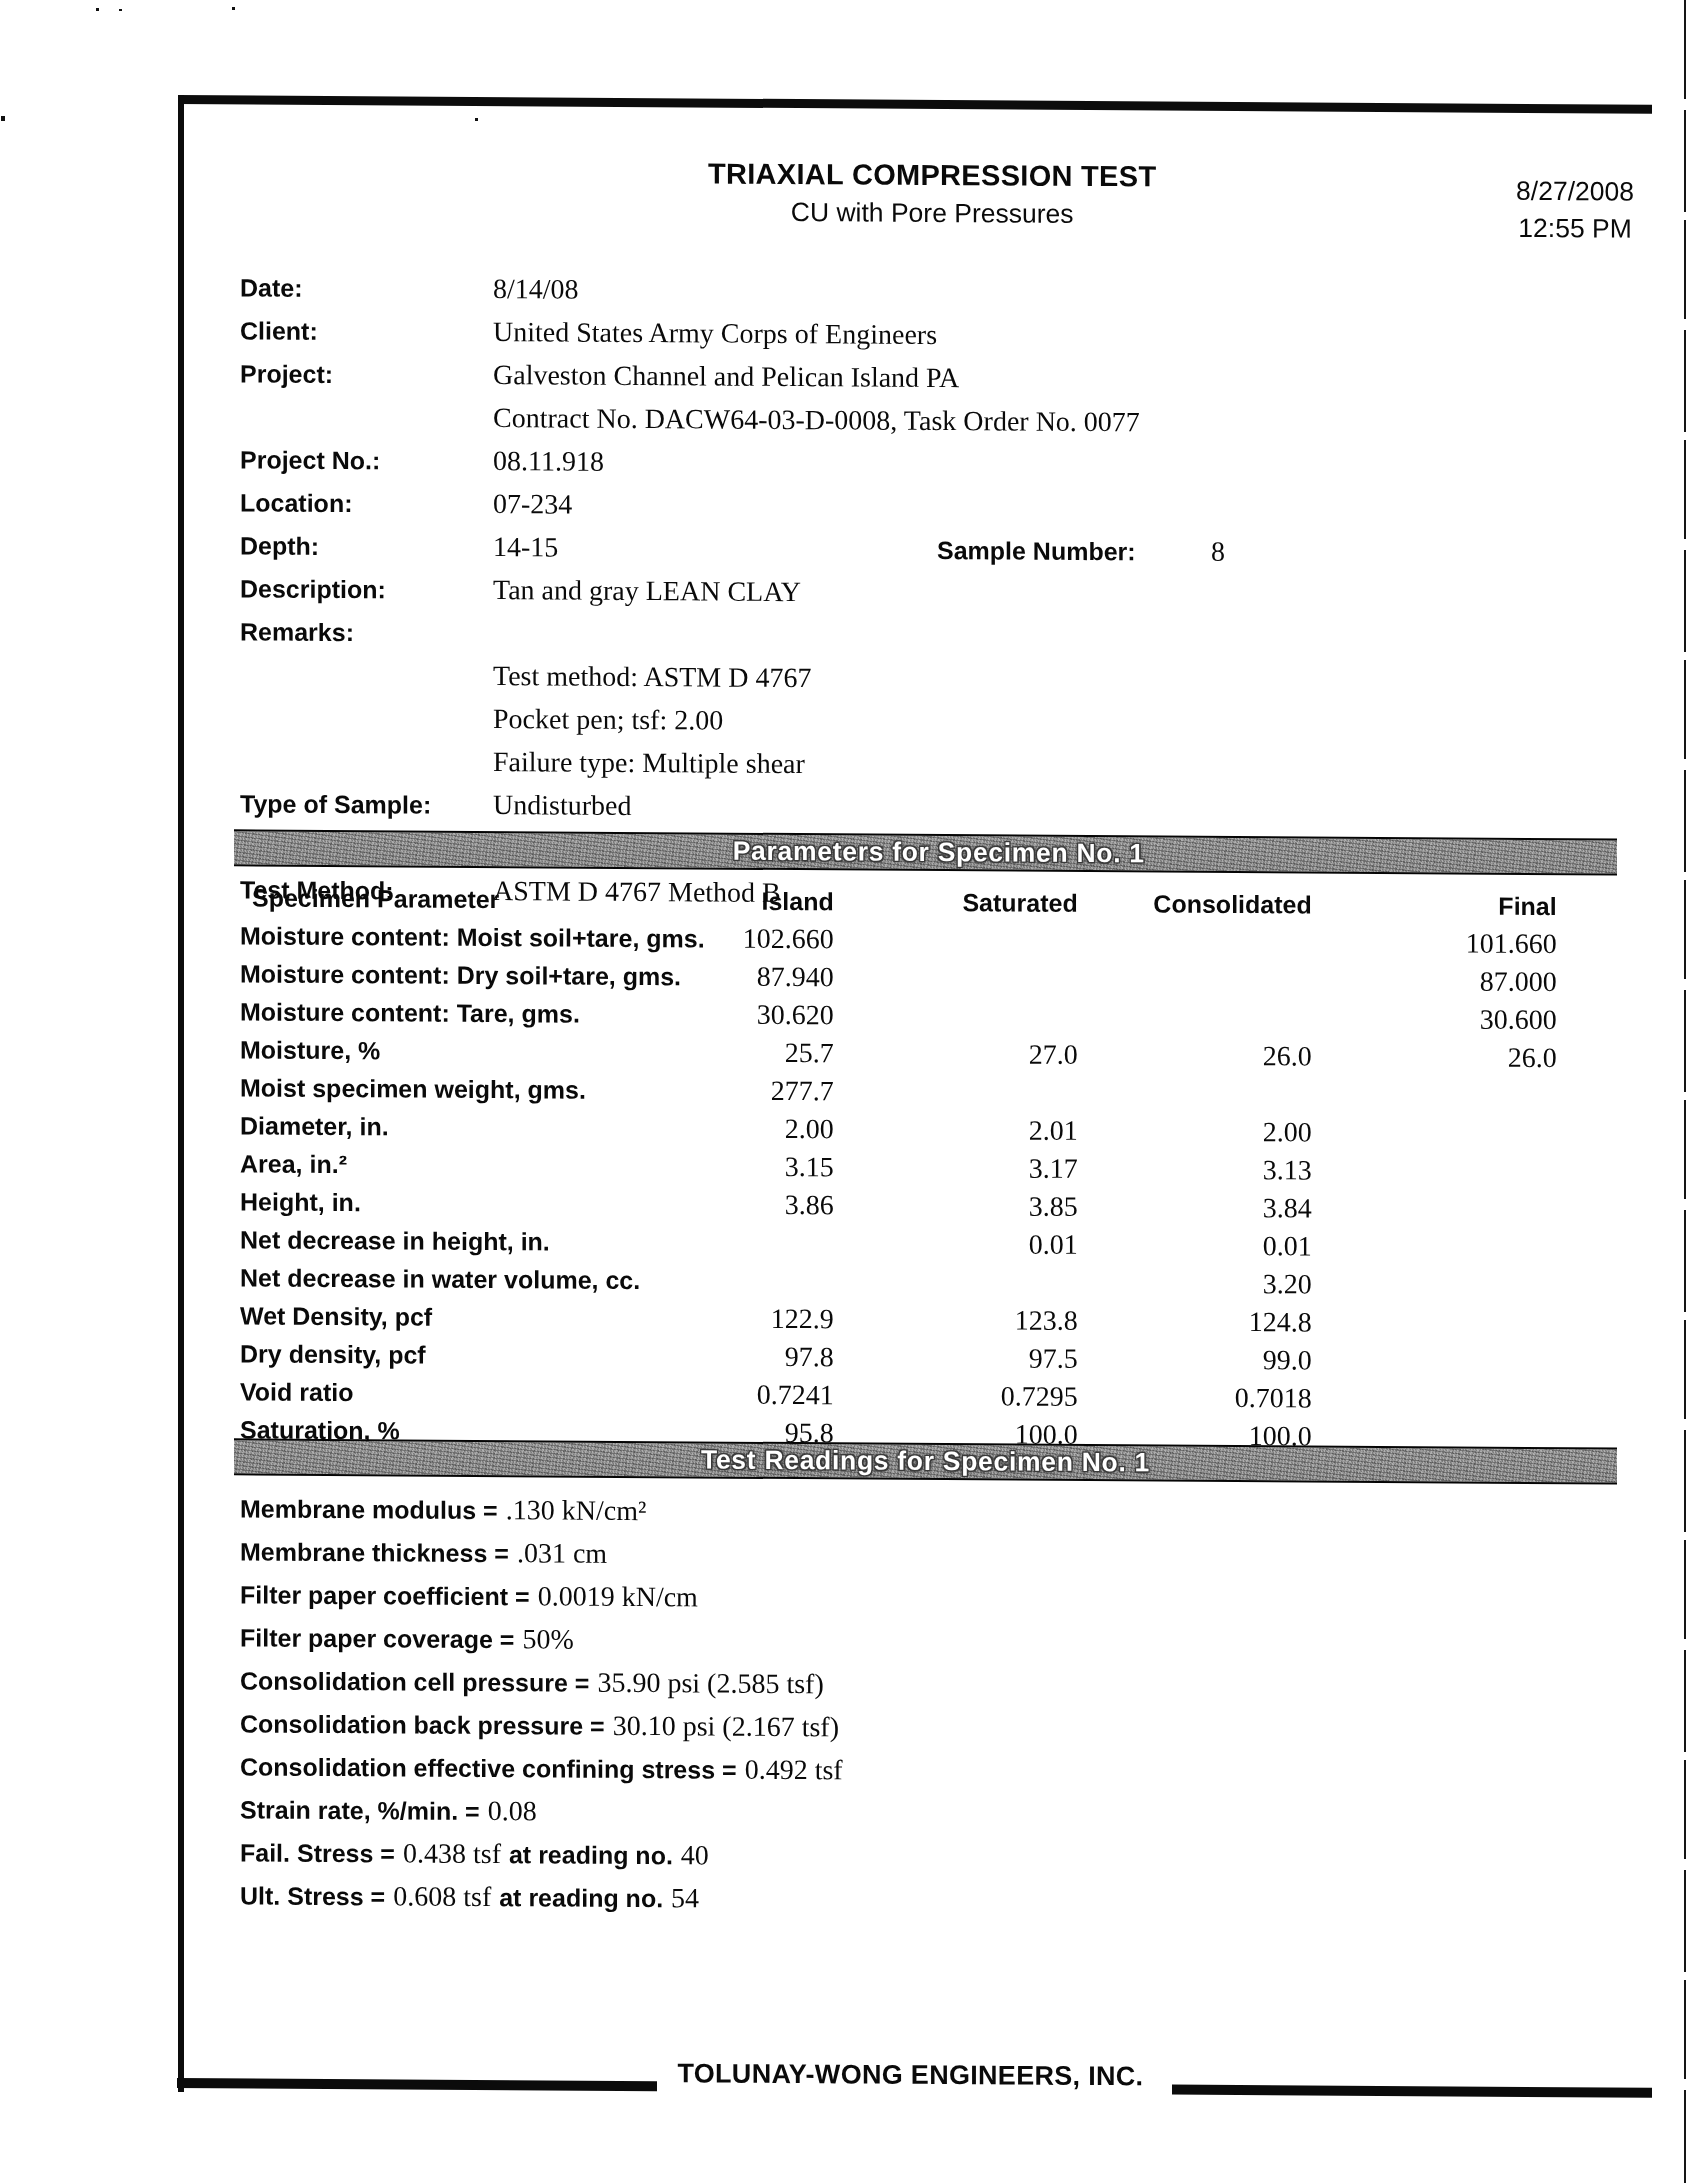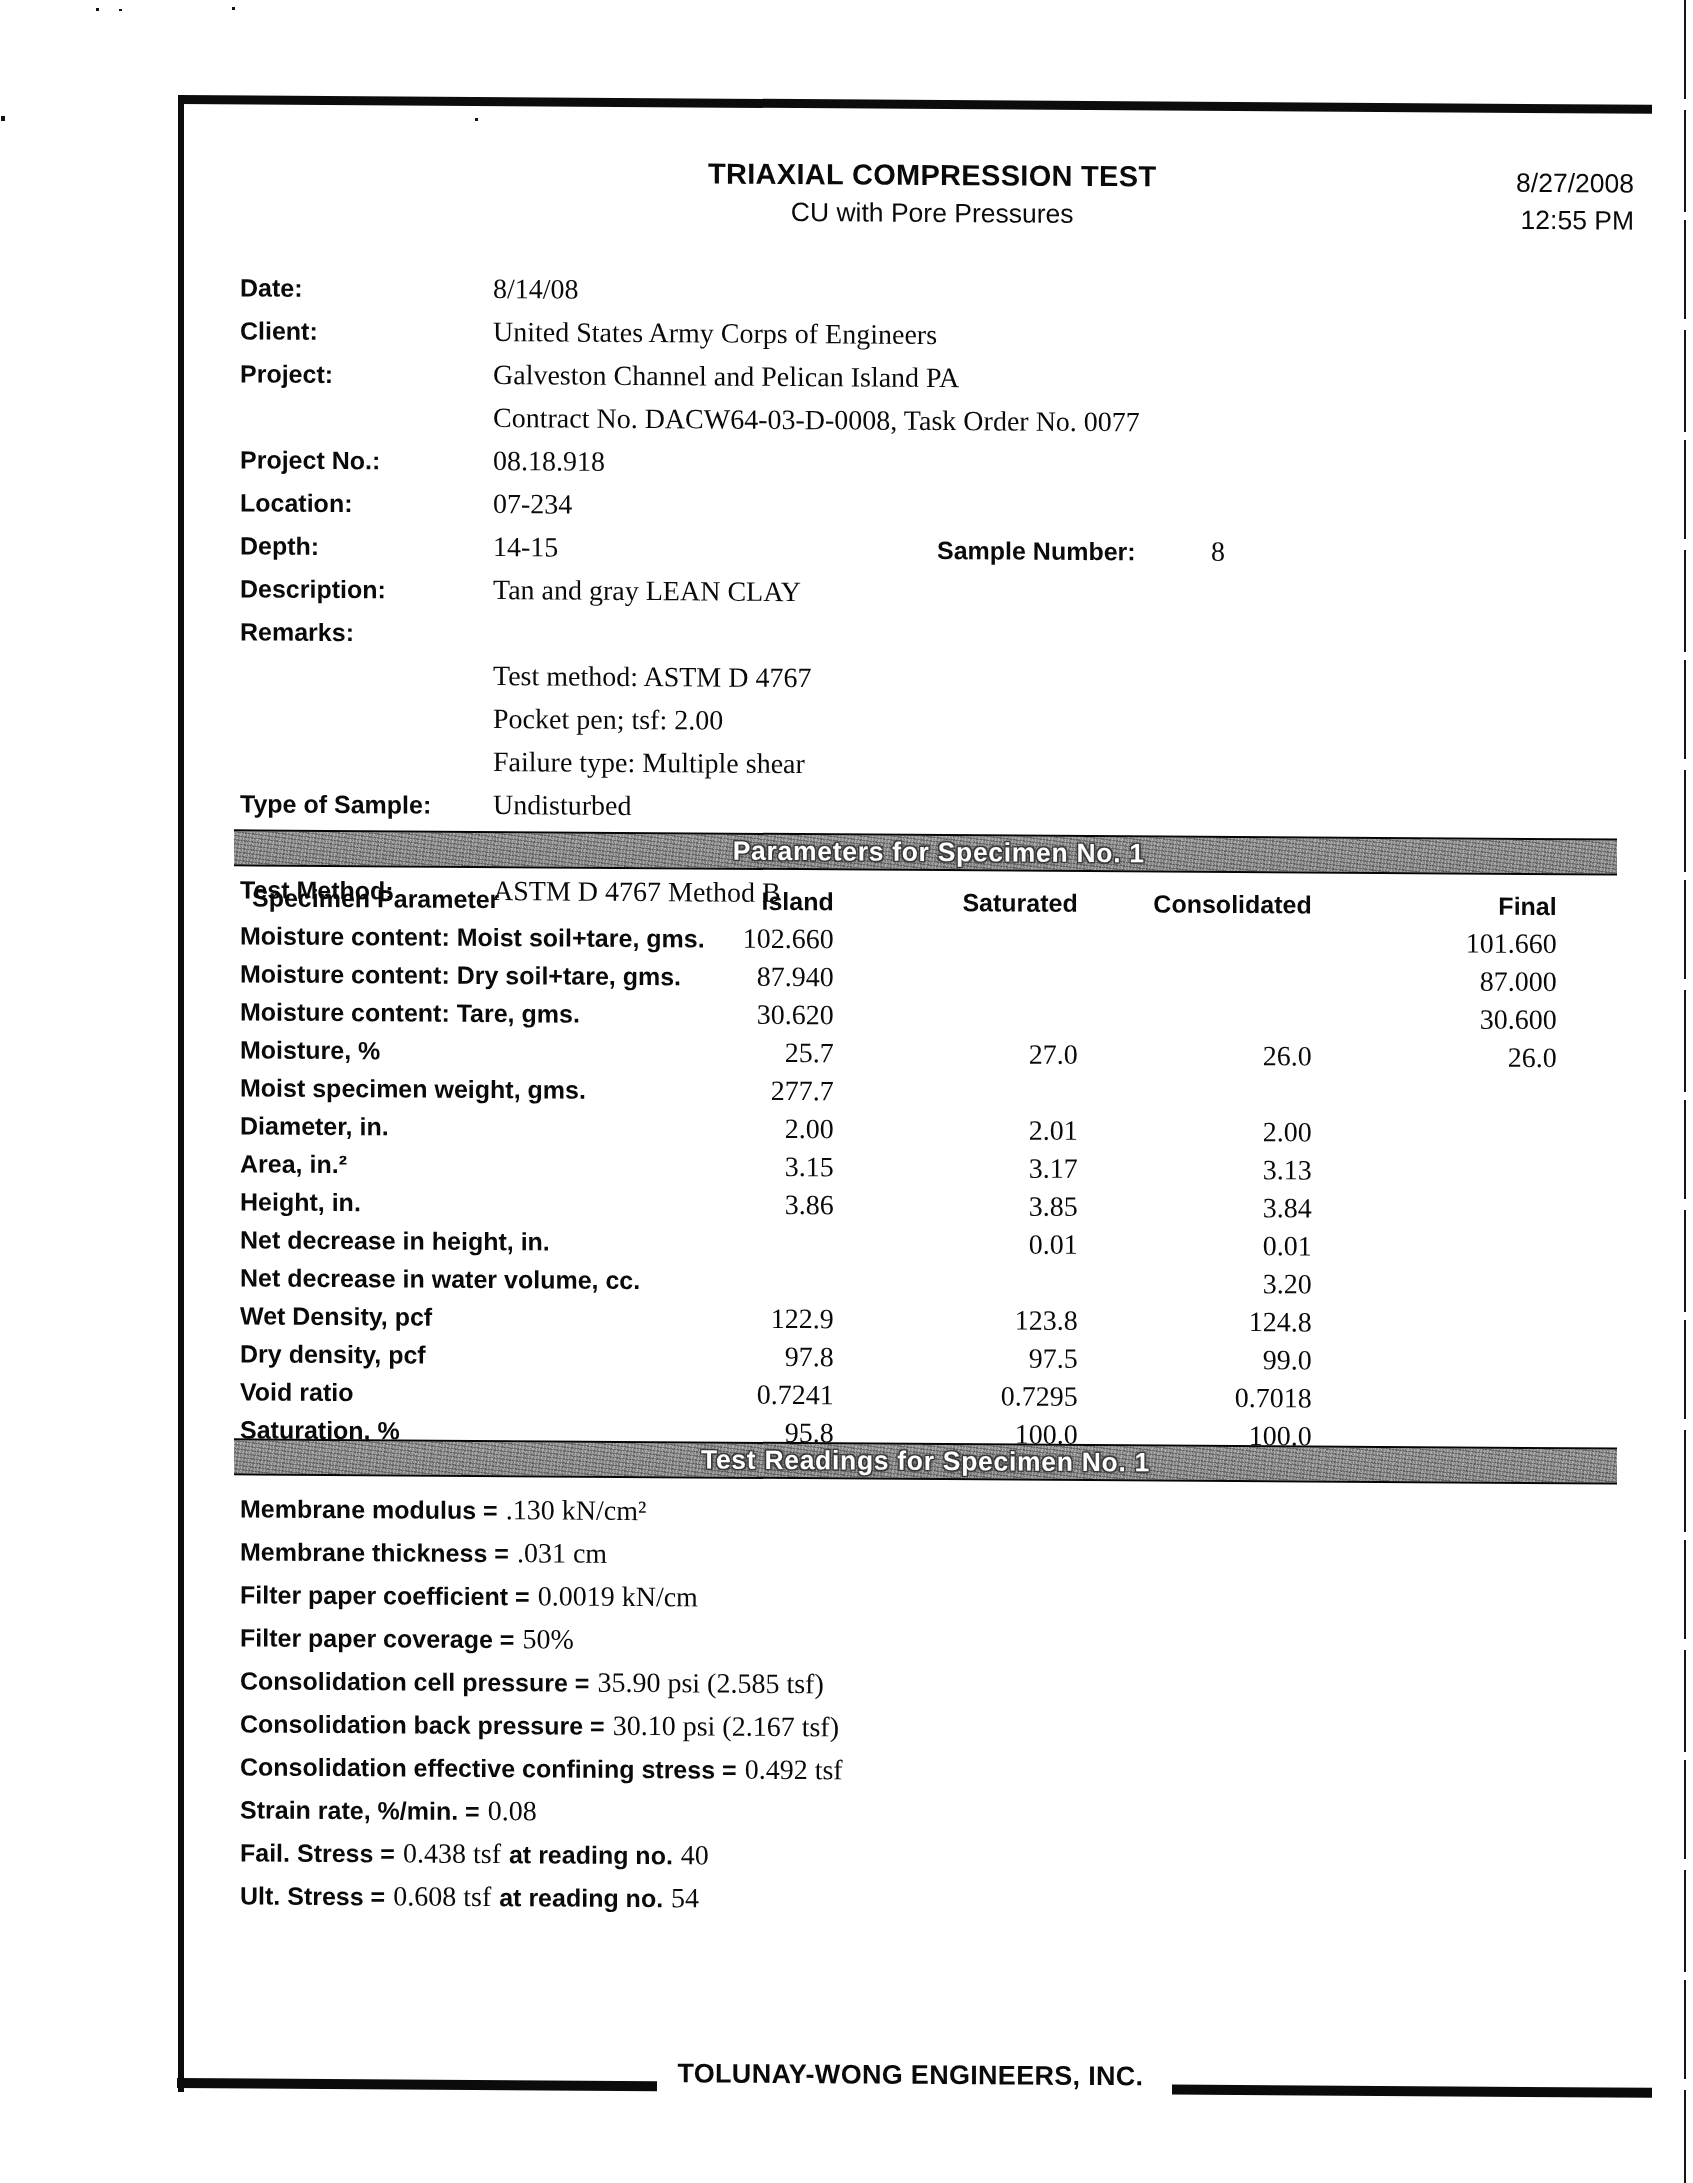--- a/index.html
+++ b/index.html
@@ -15,21 +15,21 @@
   
   .frame{position:absolute;left:178px;top:95px;width:1468px;height:1988px;
     border-top:9.3px solid #0c0c0c;border-left:6.6px solid #0c0c0c;
     transform:skewY(0.38deg);transform-origin:0 0;}
 
   
   .doc-header{position:absolute;top:46px;left:0;width:100%;text-align:center;
     padding-left:28.4px;box-sizing:border-box;}
   .doc-title{font-size:29px;font-weight:700;line-height:40px;letter-spacing:0.3px;}
   .doc-subtitle{font-size:26.5px;font-weight:400;line-height:36px;}
-  .datetime{position:absolute;top:52px;right:18px;text-align:right;
+  .datetime{position:absolute;top:60px;right:18px;text-align:center;
     font-size:26.5px;line-height:37px;font-weight:400;}
 
   
   .info{position:absolute;left:56px;top:164px;width:1376px;}
   .irow{position:relative;line-height:38px;white-space:nowrap;}
   .ilbl{display:inline-block;min-width:253px;font-weight:700;font-size:25px;
     font-family:"Liberation Sans",sans-serif;vertical-align:baseline;}
   .ival{font-family:"Liberation Serif","DejaVu Serif",serif;font-size:28px;}
   .abs{position:absolute;top:0;}
   .sn-lbl{left:697px;} .sn-val{left:971px;}
@@ -105,21 +105,21 @@
     <div class="irow">
       <span class="ilbl">Client:</span><span class="ival">United States Army Corps of Engineers</span>
     </div>
     <div class="irow">
       <span class="ilbl">Project:</span><span class="ival">Galveston Channel and Pelican Island PA</span>
     </div>
     <div class="irow">
       <span class="ilbl"></span><span class="ival">Contract No. DACW64-03-D-0008, Task Order No. 0077</span>
     </div>
     <div class="irow">
-      <span class="ilbl">Project No.:</span><span class="ival">08.18.918</span>
+      <span class="ilbl">Project No.:</span><span class="ival">08.11.918</span>
     </div>
     <div class="irow">
       <span class="ilbl">Location:</span><span class="ival">07-234</span>
     </div>
     <div class="irow">
       <span class="ilbl">Depth:</span><span class="ival">14-15</span>
       <span class="abs sn-lbl ilbl">Sample Number:</span>
       <span class="abs sn-val ival">8</span>
     </div>
     <div class="irow">

